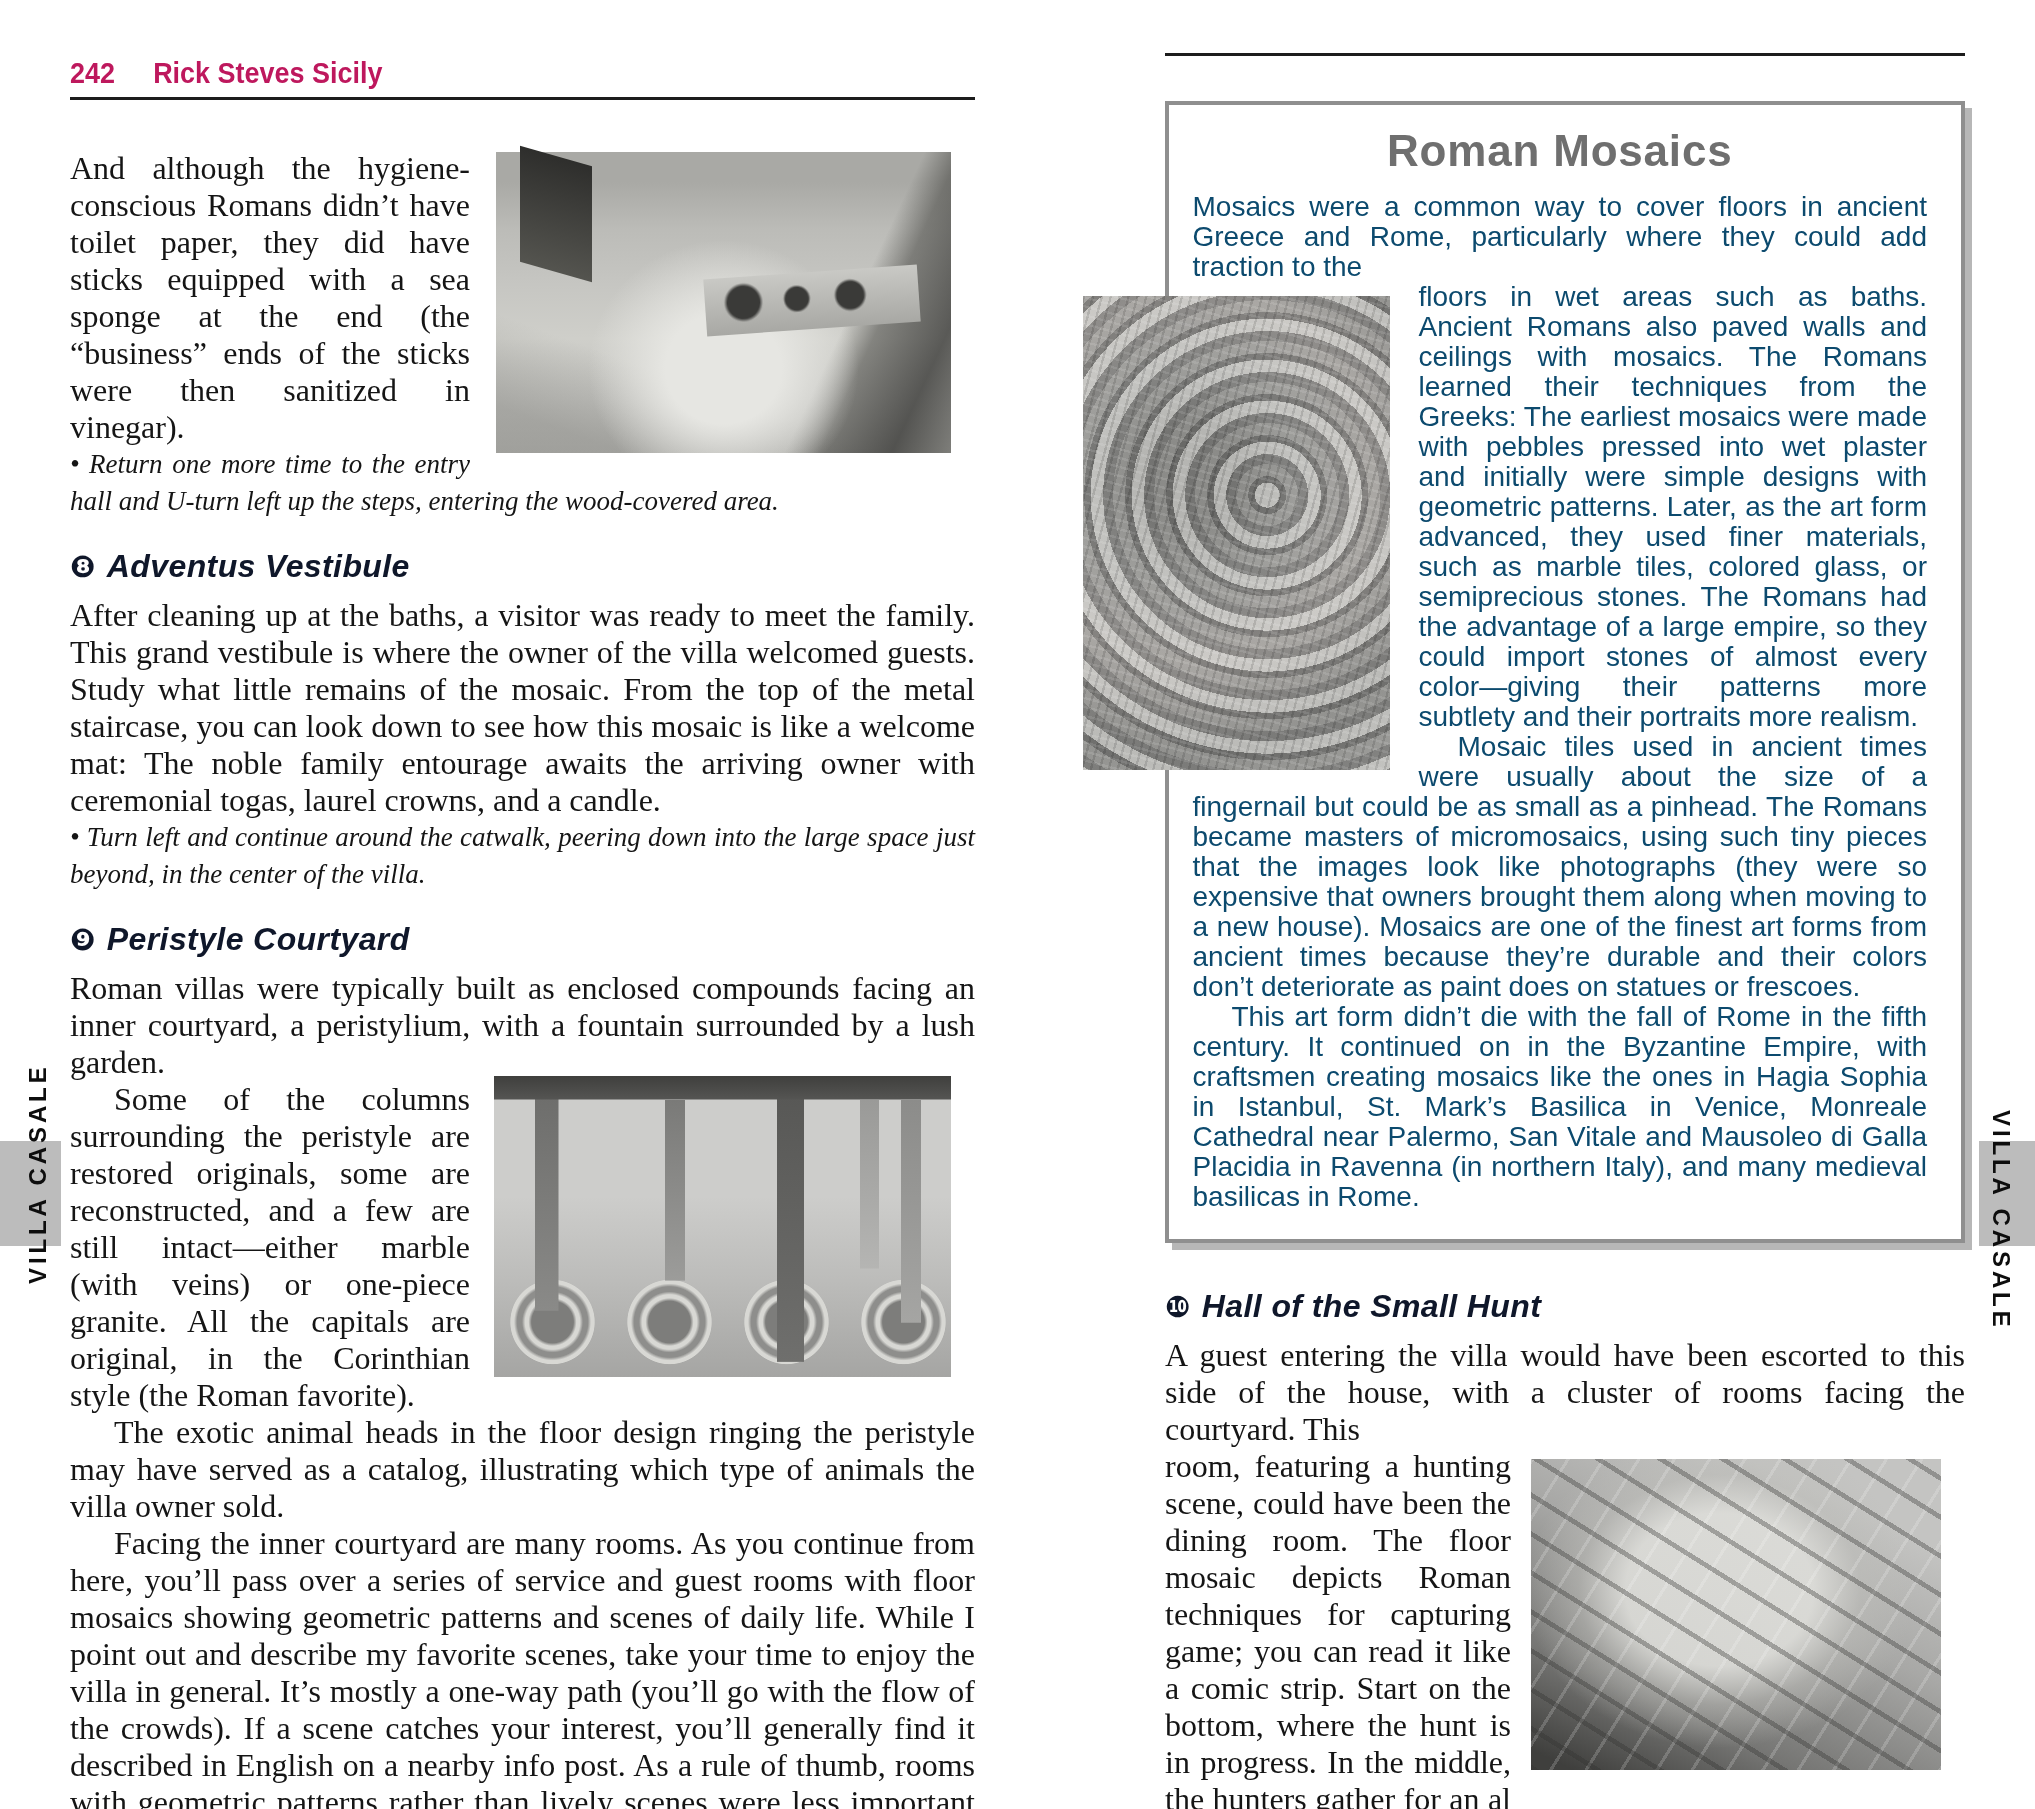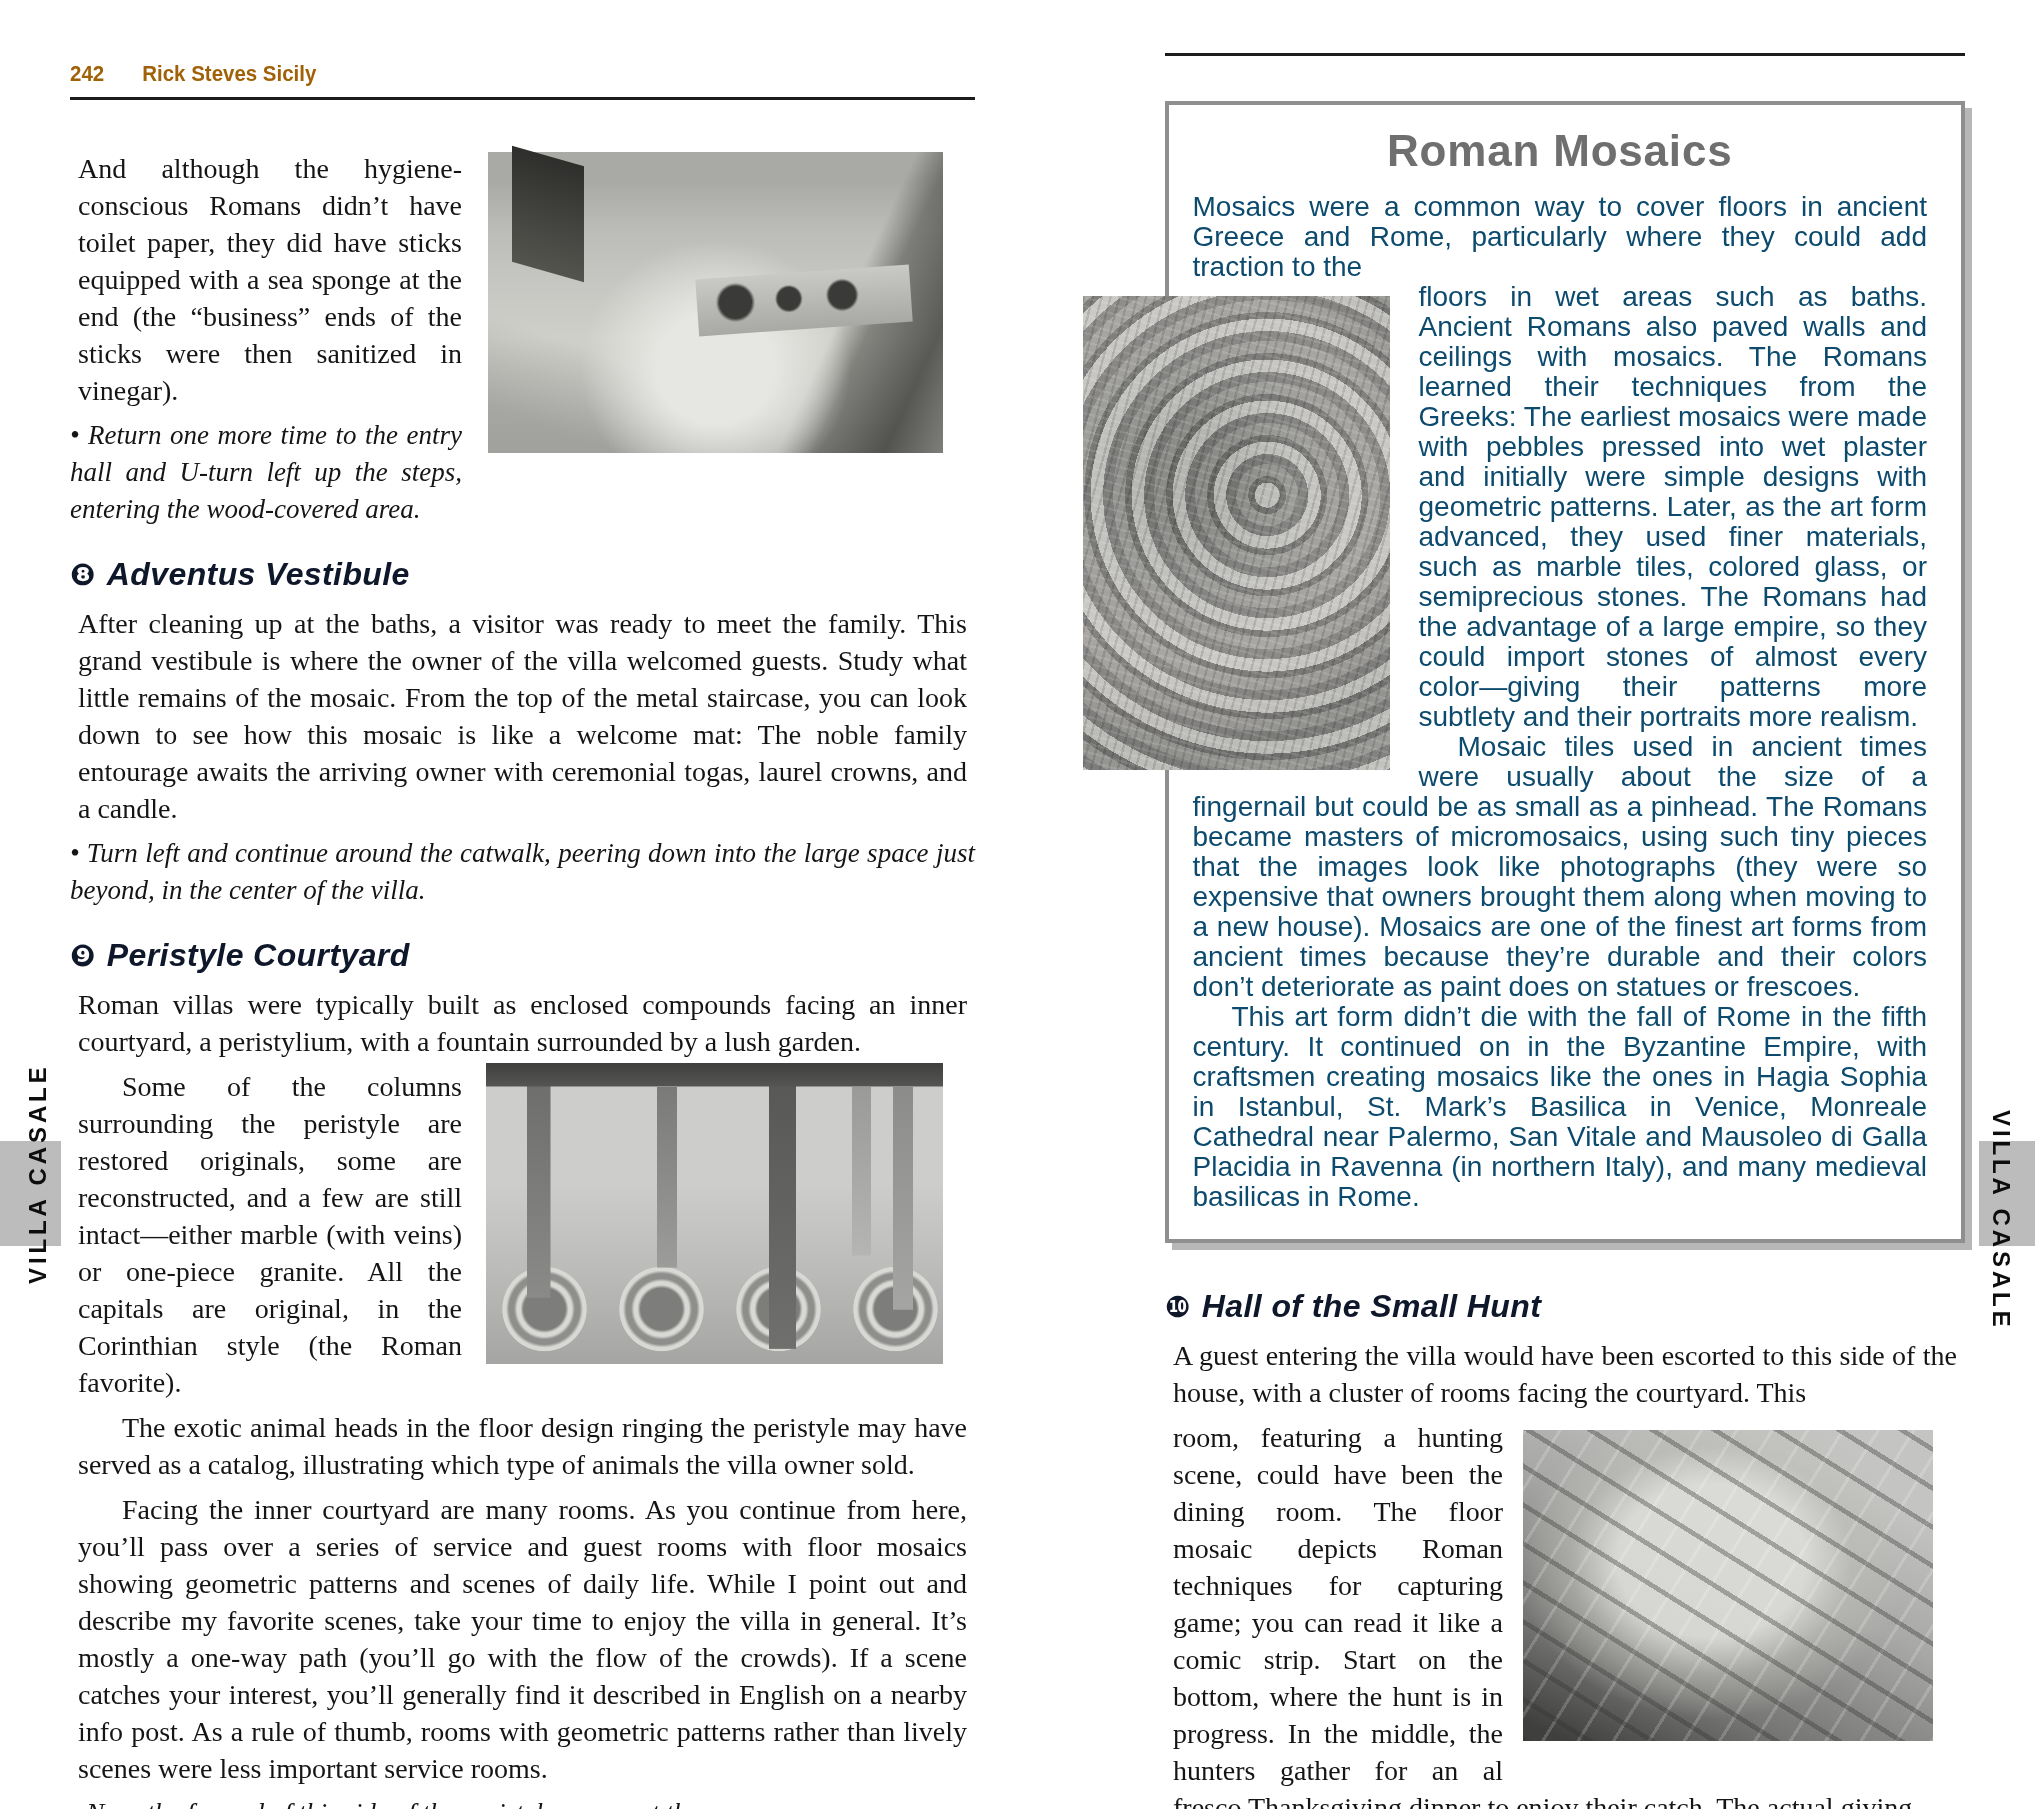--- a/index.html
+++ b/index.html
@@ -5,34 +5,34 @@
   html,body{margin:0;padding:0;}
   body{width:2035px;height:1809px;position:relative;overflow:hidden;background:#ffffff;
        font-family:"Liberation Serif",serif;color:#151515;}
 
   
   .col{position:absolute;top:53px;}
   .col-left{left:70px;width:905px;}
   .col-right{left:1165px;width:800px;}
 
   
-  .pg-head{height:44px;font-family:"Liberation Sans",sans-serif;font-size:22px;line-height:41px;
-           color:#a16207;white-space:nowrap;}
+  .pg-head{height:44px;font-family:"Liberation Sans",sans-serif;font-size:29px;line-height:41px;
+           color:#be185d;white-space:nowrap;}
   .pg-head .inner{display:inline-block;transform:scaleX(.93);transform-origin:left center;}
   .col-right .pg-head{text-align:right;}
   .col-right .pg-head .inner{transform-origin:right center;}
   .pg-num{font-weight:400;}
   .head-title{font-weight:700;}
   .col-left .pg-num{margin-right:41px;}
   .col-right .pg-num{margin-left:23.5px;}
   .rule{height:3.1px;background:#1c1c1c;}
 
   
   .page-body{margin-top:50px;}
-  p.body{font-size:28px;line-height:37px;text-align:justify;margin:8px;}
+  p.body{font-size:32px;line-height:37px;text-align:justify;margin:0;}
   p.dir{font-size:27px;line-height:37px;text-align:justify;font-style:italic;margin:0;}
   p.ind{text-indent:44px;}
   .it{}
 
   h2{font-family:"Liberation Sans",sans-serif;font-size:32px;line-height:39px;font-weight:700;
      color:#0f172a;margin:27px 0 11px 0;letter-spacing:0.4px;font-style:italic;}
   h2 .hnum{font-family:"DejaVu Sans",sans-serif;font-size:30px;margin-right:11px;}
   h2.sec10{margin-top:44px;}
 
   

